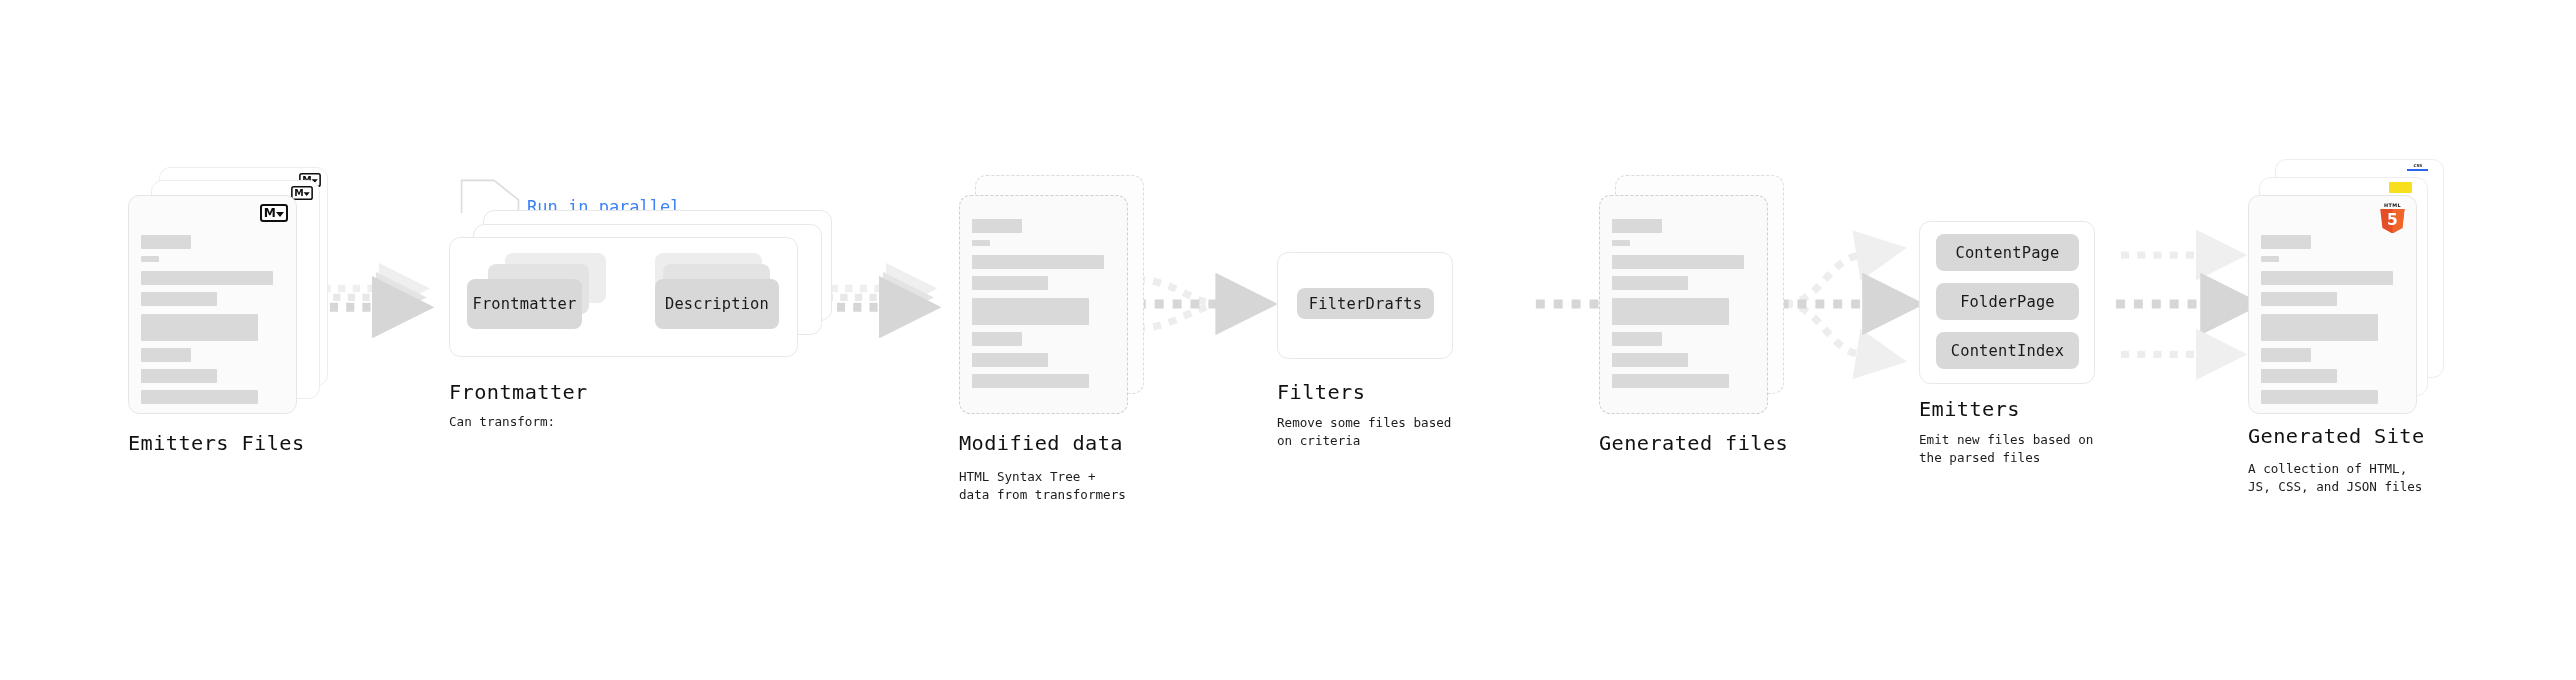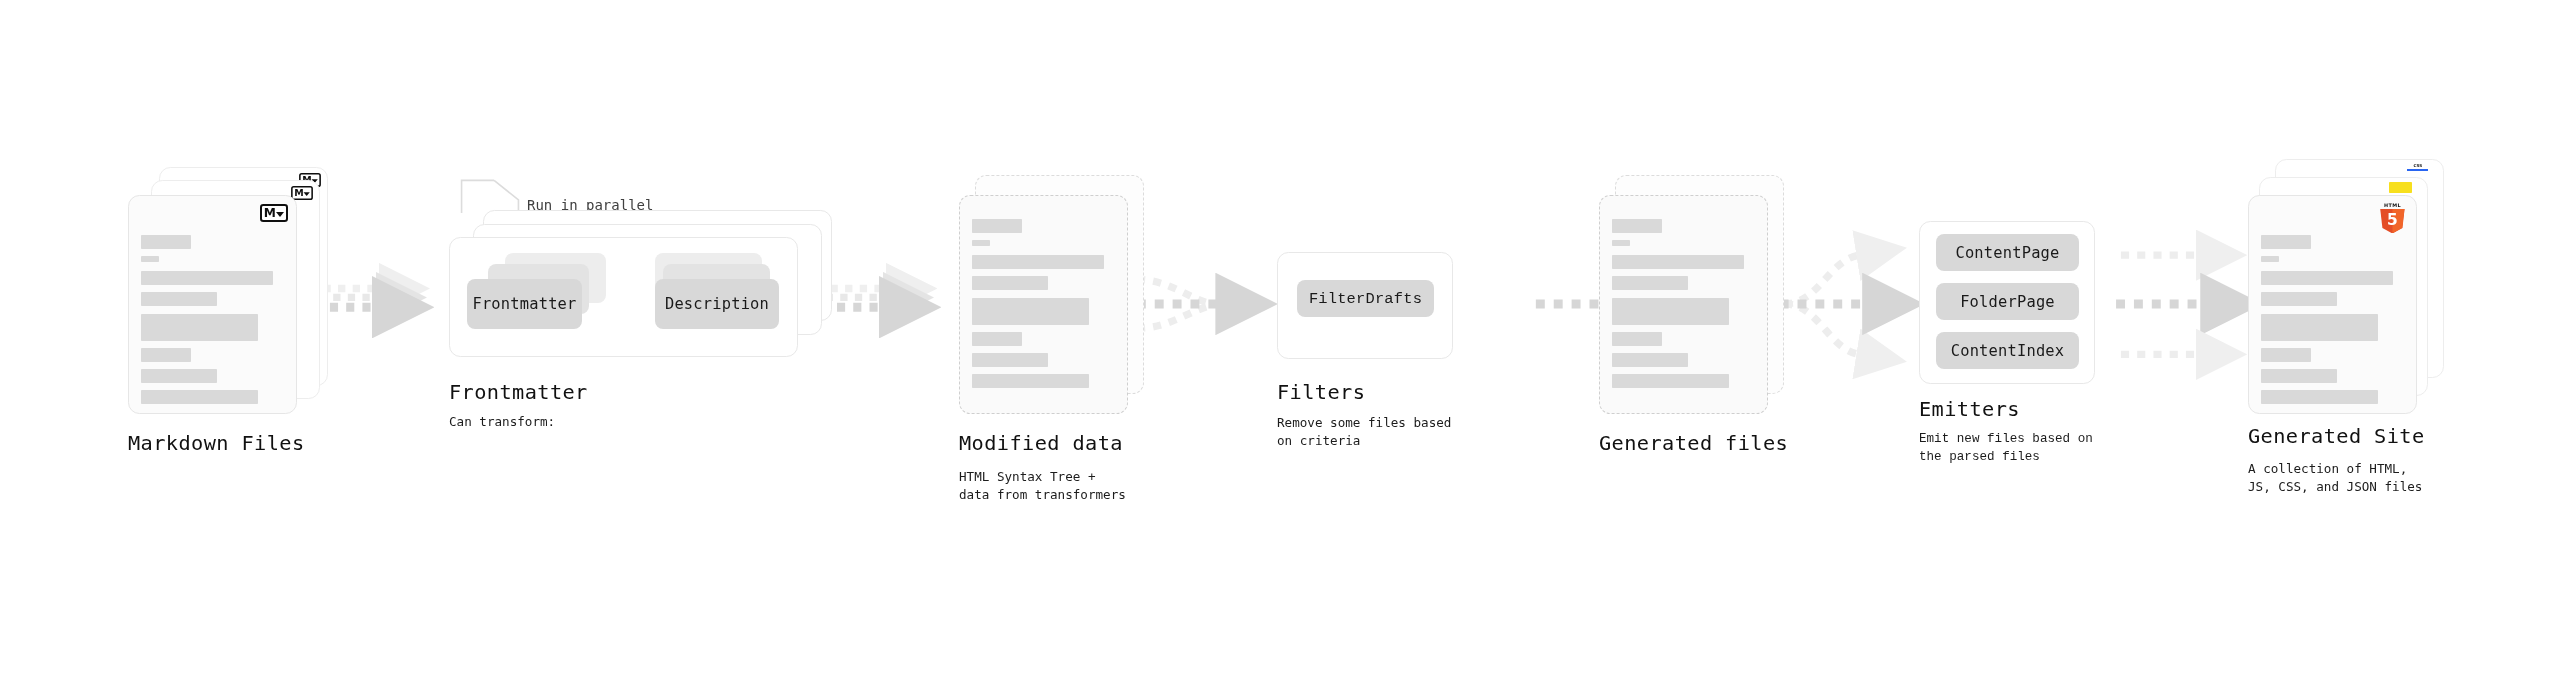--- a/index.html
+++ b/index.html
@@ -137,22 +137,22 @@
   }
   .subtitle {
     position: absolute;
     font-size: 12.6px;
     line-height: 1.42;
     color: #1c1c1c;
     white-space: pre;
   }
   .note {
     position: absolute;
-    font-size: 14px;
-    color: #404040;
+    font-size: 17px;
+    color: #3b82f6;
     white-space: nowrap;
   }
   .bullets { position: absolute; font-size: 12.6px; line-height: 1.42; color:#1c1c1c; }
   .bullets .hd { white-space: nowrap; }
   .bullets ul { list-style: none; }
   .bullets li { white-space: nowrap; padding-left: 11.4px; position: relative; }
   .bullets li:before {
     content: "\2022"; position: absolute; left: 1.6px; color:#1c1c1c;
   }
 
@@ -245,21 +245,21 @@
         <div class="ln" style="width:50px;"></div>
         <div class="ln tiny" style="width:18px;"></div>
         <div class="ln" style="width:132px;"></div>
         <div class="ln" style="width:76px;"></div>
         <div class="ln tall" style="width:117px;"></div>
         <div class="ln" style="width:50px;"></div>
         <div class="ln" style="width:76px;"></div>
         <div class="ln" style="width:117px;"></div>
       </div>
     </div>
-    <div class="title" style="left:128px; top:431px;">Markdown Files</div>
+    <div class="title" style="left:128px; top:431px;">Emitters Files</div>
   </div>
 
   <div>
     <div class="note" style="left:527px; top:197px;">Run in parallel</div>
 
     <div class="pbox" style="left:483px; top:210px; width:349px; height:111px;"></div>
     <div class="pbox" style="left:473px; top:224px; width:349px; height:111px;"></div>
     <div class="pbox" style="left:449px; top:237px; width:349px; height:120px;"></div>
 
     <div class="chip g1" style="left:505px; top:253px; width:101px; height:50px;"></div>
@@ -291,21 +291,21 @@
         <div class="ln" style="width:117px;"></div>
       </div>
     </div>
     <div class="title" style="left:959px; top:431px;">Modified data</div>
     <div class="subtitle" style="left:959px; top:468px;">HTML Syntax Tree +
 data from transformers</div>
   </div>
 
   <div>
     <div class="pbox" style="left:1277px; top:252px; width:176px; height:107px;"></div>
-    <div class="chip" style="left:1297px; top:280px; width:137px; height:37px;font-family:Liberation Mono, monospace;">FilterDrafts</div>
+    <div class="chip" style="left:1297px; top:288px; width:137px; height:31px;">FilterDrafts</div>
     <div class="title" style="left:1277px; top:380px;">Filters</div>
     <div class="subtitle" style="left:1277px; top:414px;">Remove some files based
 on criteria</div>
   </div>
 
   <div>
     <div class="ghost dashed" style="left:1615px; top:175px;"></div>
     <div class="doc dashed" style="left:1599px; top:195px;">
       <div class="lines" style="top:23px;">
         <div class="ln" style="width:50px;"></div>
@@ -320,21 +320,21 @@
     </div>
     <div class="title" style="left:1599px; top:431px;">Generated files</div>
   </div>
 
   <div>
     <div class="pbox" style="left:1919px; top:221px; width:176px; height:163px;"></div>
     <div class="chip" style="left:1936px; top:234px; width:143px; height:37px;">ContentPage</div>
     <div class="chip" style="left:1936px; top:283px; width:143px; height:37px;">FolderPage</div>
     <div class="chip" style="left:1936px; top:332px; width:143px; height:37px;">ContentIndex</div>
     <div class="title" style="left:1919px; top:397px;">Emitters</div>
-    <div class="subtitle" style="left:1919px; top:431px;font-family:Liberation Mono, monospace;">Emit new files based on
+    <div class="subtitle" style="left:1919px; top:431px;">Emit new files based on
 the parsed files</div>
   </div>
 
   <div>
     <div class="ghost" style="left:2275px; top:159px;">
       <div class="css-badge" style="right:14.6px; top:4.1px;">
         <div class="txt">CSS</div>
           <div class="bar"></div>
       </div>
     </div>

